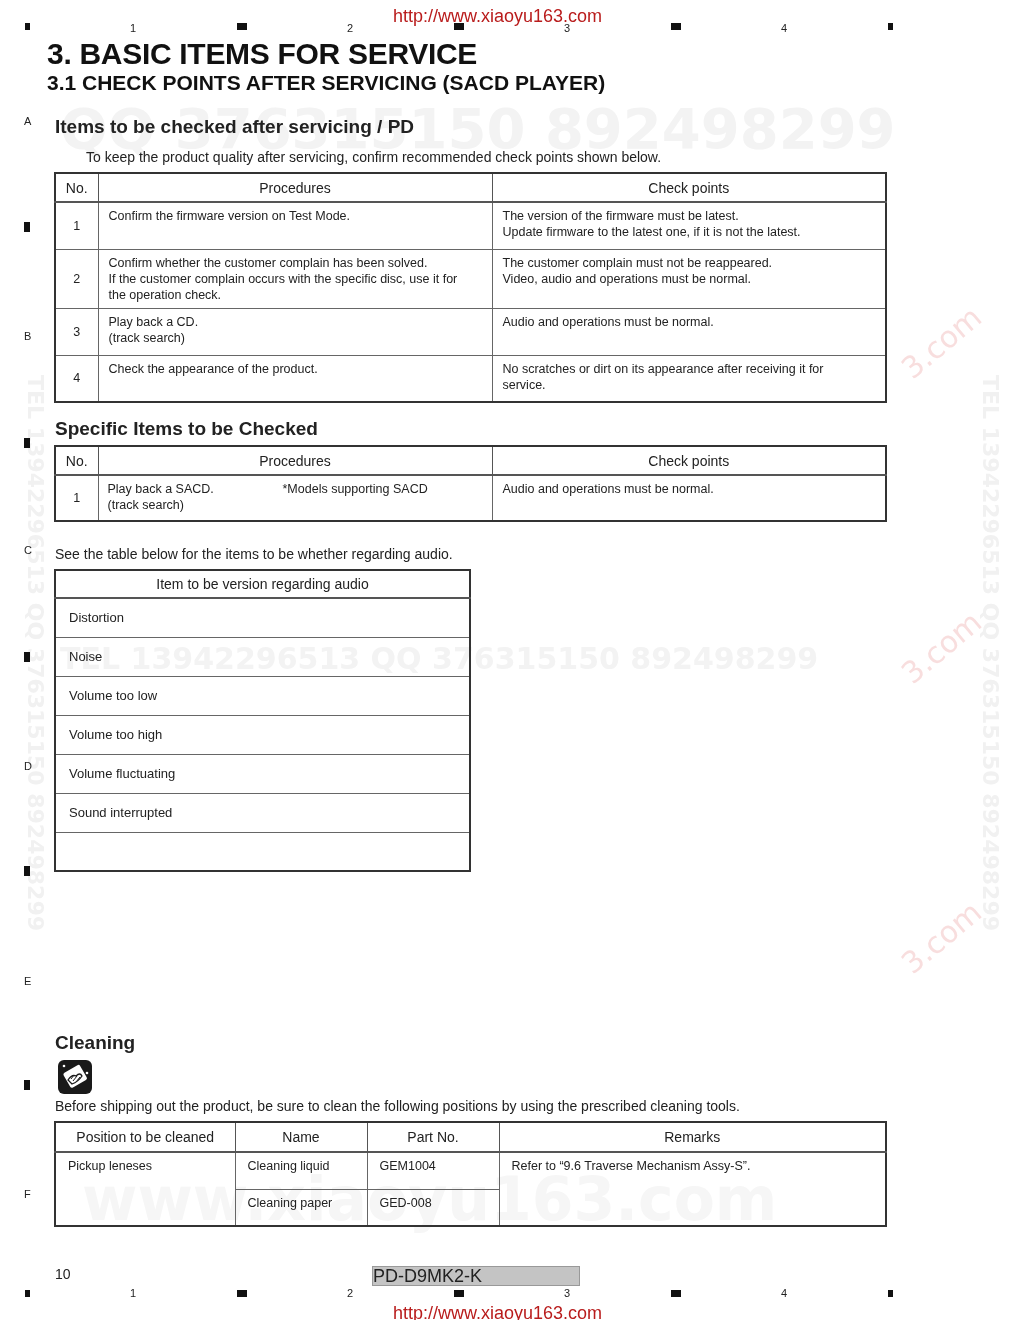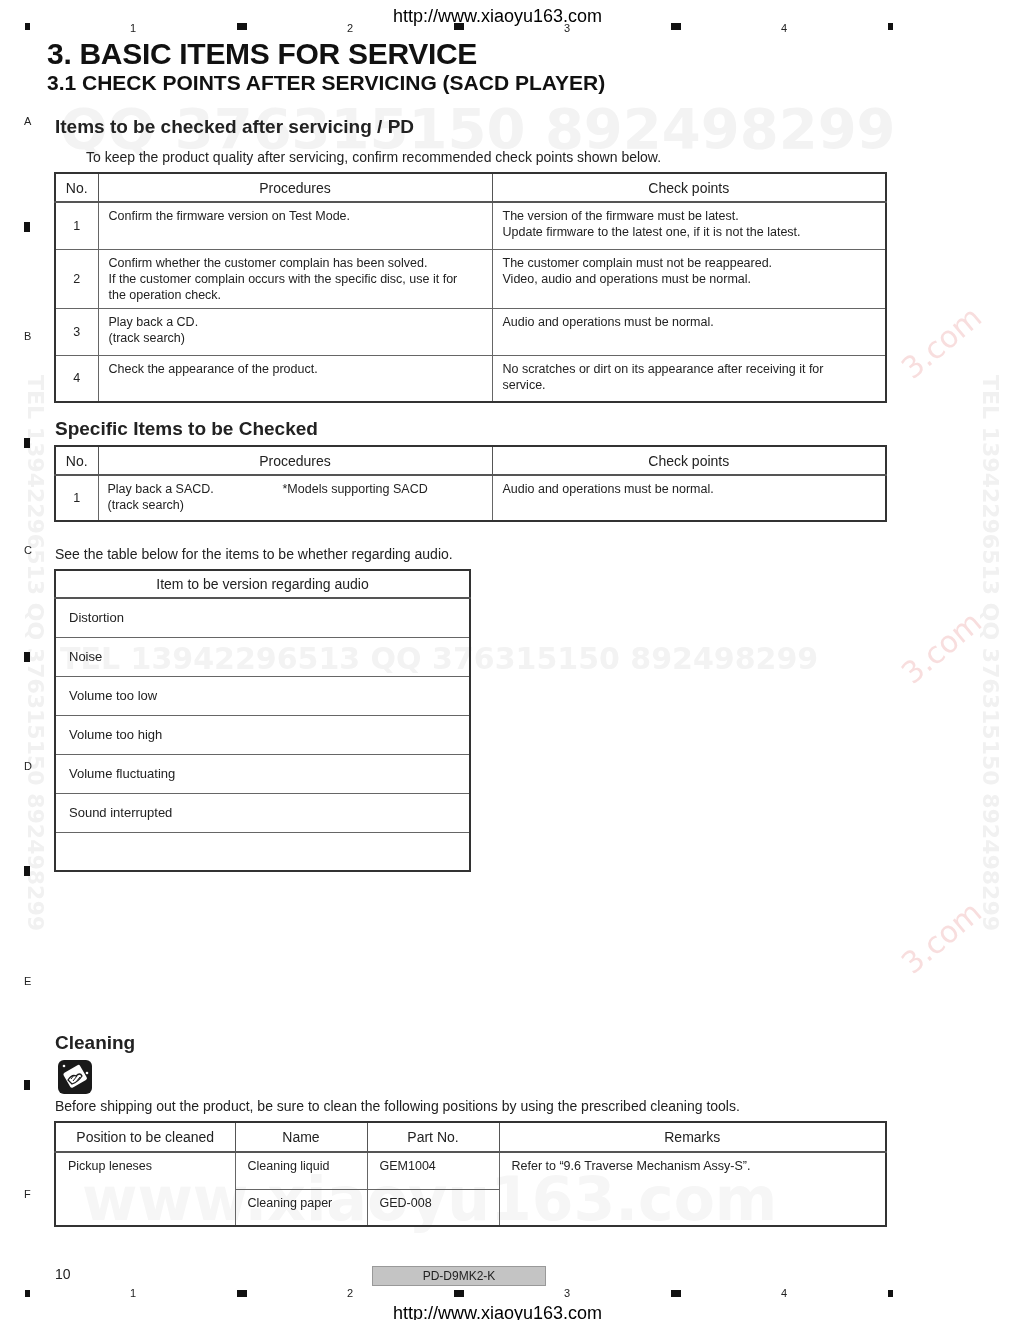--- a/index.html
+++ b/index.html
@@ -1,21 +1,21 @@
 <!DOCTYPE html>
 <html><head>
 <meta charset="utf-8">
 <style>
   * { box-sizing: border-box; margin: 0; padding: 0; }
   html, body { width: 1020px; height: 1320px; background: #ffffff; }
   body { position: relative; font-family: "Liberation Sans", sans-serif; color: #1a1a1a; overflow: hidden; }
 
   
   .wm { position: absolute; color: #f3f3f3; font-family: "DejaVu Sans", sans-serif; font-weight: bold; white-space: nowrap; pointer-events: none; z-index: 0; }
-  .wm-url { position: absolute; color: #000000; font-size: 18px; font-family: "Liberation Sans", sans-serif; white-space: nowrap; z-index: 2; }
+  .wm-url { position: absolute; color: #b91c1c; font-size: 18px; font-family: "Liberation Sans", sans-serif; white-space: nowrap; z-index: 2; }
   .wm-vert { position: absolute; color: #f1f1f1; font-family: "DejaVu Sans", sans-serif; font-weight: bold; font-size: 22px; white-space: nowrap; transform: rotate(90deg); transform-origin: left top; z-index: 0; }
   .wm-red { position: absolute; color: #f8dede; font-family: "DejaVu Sans", sans-serif; font-size: 30px; transform: rotate(-40deg); white-space: nowrap; z-index: 0; }
 
   
   .ruler-num { position: absolute; font-size: 11px; color: #222; }
   .ruler-sq { position: absolute; width: 10px; height: 7px; background: #111; }
   .ruler-sq.small { width: 5px; height: 7px; }
   .side-letter { position: absolute; left: 24px; font-size: 11px; color: #222; }
   .side-sq { position: absolute; left: 24px; width: 6px; height: 10px; background: #111; }
 
@@ -35,21 +35,21 @@
 
   .audio-table td { padding: 3px 13px; height: 39px; vertical-align: middle; font-size: 13px; border-left: 2px solid #333; border-right: 2px solid #333; }
   .audio-table th { height: 28px; }
 
   .clean-table th { font-size: 14px; height: 30px; }
   .clean-table td { padding: 5px 12px; }
 
   .icon-cleaning { position: absolute; left: 58px; top: 1060px; width: 34px; height: 34px; background: #1a1a1a; border-radius: 6px; }
 
   .footer-page { position: absolute; left: 55px; top: 1266px; font-size: 14px; color: #222; }
-  .footer-model { position: absolute; left: 372px; top: 1266px; width: 174px; height: 20px; background: #c4c4c4; border: 1px solid #999; text-align: center; font-size: 12px; line-height: 18px; color: #222; }
+  .footer-model { position: absolute; left: 372px; top: 1266px; width: 208px; height: 20px; background: #c4c4c4; border: 1px solid #999; font-size: 18px; line-height: 18px; color: #222; }
 </style>
 </head>
 <body>
 
 <div class="wm" style="left:60px; top:96px; font-size:56px;">QQ 376315150   892498299</div>
 <div class="wm" style="left:60px; top:641px; font-size:30px;">TEL 13942296513     QQ  376315150  892498299</div>
 <div class="wm" style="left:82px; top:1164px; font-size:60px; color:#f6f6f6;">www.xiaoyu163.com</div>
 <div class="wm-vert" style="left:48px; top:375px;">TEL 13942296513  QQ 376315150  892498299</div>
 <div class="wm-vert" style="left:1003px; top:375px;">TEL 13942296513  QQ 376315150  892498299</div>
 <div class="wm-red" style="left:895px; top:325px;">3.com</div>

